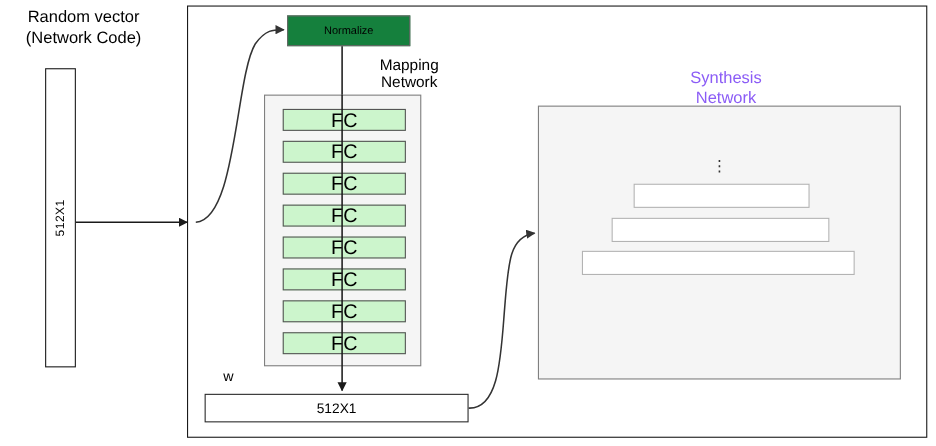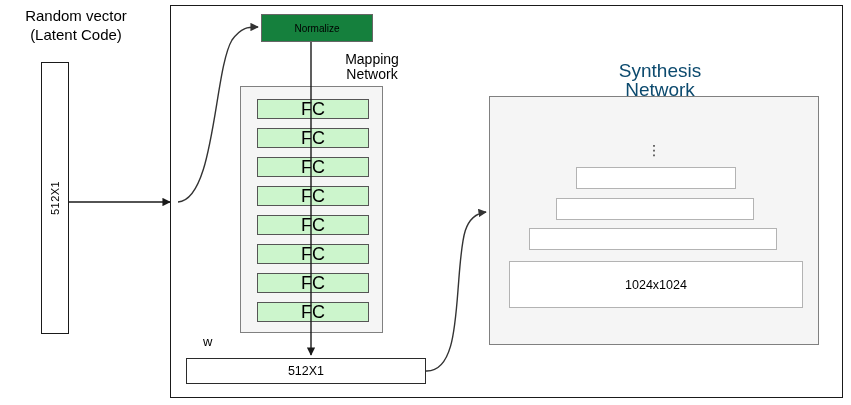--- a/index.html
+++ b/index.html
@@ -152,23 +152,23 @@
     font-size: 12.5px;
   }
 
   
   .synthesis-title {
     position: absolute;
     left: 560px;
     top: 61px;
     width: 200px;
     text-align: center;
-    font-size: 19px;
+    font-size: 15px;
     line-height: 19px;
-    color: #0c4a6e;
+    color: #8b5cf6;
   }
 
   
   .synthesis-box {
     position: absolute;
     left: 489px;
     top: 96px;
     width: 330px;
     height: 249px;
     background: #f5f5f5;
@@ -205,21 +205,21 @@
     pointer-events: none;
   }
 </style>
 </head>
 <body>
 
 <div class="canvas">
 
   <div class="caption">
     <div>Random vector</div>
-    <div>(Latent Code)</div>
+    <div>(Network Code)</div>
   </div>
 
   <div class="latent-box">
     <span class="latent-label">512X1</span>
   </div>
 
   <div class="outer-frame"></div>
 
   <div class="normalize-box">
     <span>Normalize</span>
@@ -257,21 +257,20 @@
   <div class="synthesis-box">
 
     <div class="syn-dots" style="top:48px; left:0;">⋮</div>
 
     <div class="syn-layer" style="left:86px; top:70px; width:160px; height:22px;"></div>
 
     <div class="syn-layer" style="left:66px; top:101px; width:198px; height:22px;"></div>
 
     <div class="syn-layer" style="left:39px; top:131px; width:248px; height:22px;"></div>
 
-    <div class="syn-layer" style="left:19px; top:164px; width:294px; height:47px;">1024x1024</div>
   </div>
 
   <svg class="arrows" width="851" height="405" viewBox="0 0 851 405">
     <defs>
       <marker id="arrowDark" viewBox="0 0 10 10" refX="9" refY="5" markerWidth="6" markerHeight="6" orient="auto-start-reverse">
         <path d="M 0 0 L 10 5 L 0 10 z" fill="#1a1a1a"></path>
       </marker>
       <marker id="arrowGray" viewBox="0 0 10 10" refX="9" refY="5" markerWidth="6" markerHeight="6" orient="auto-start-reverse">
         <path d="M 0 0 L 10 5 L 0 10 z" fill="#333333"></path>
       </marker>

